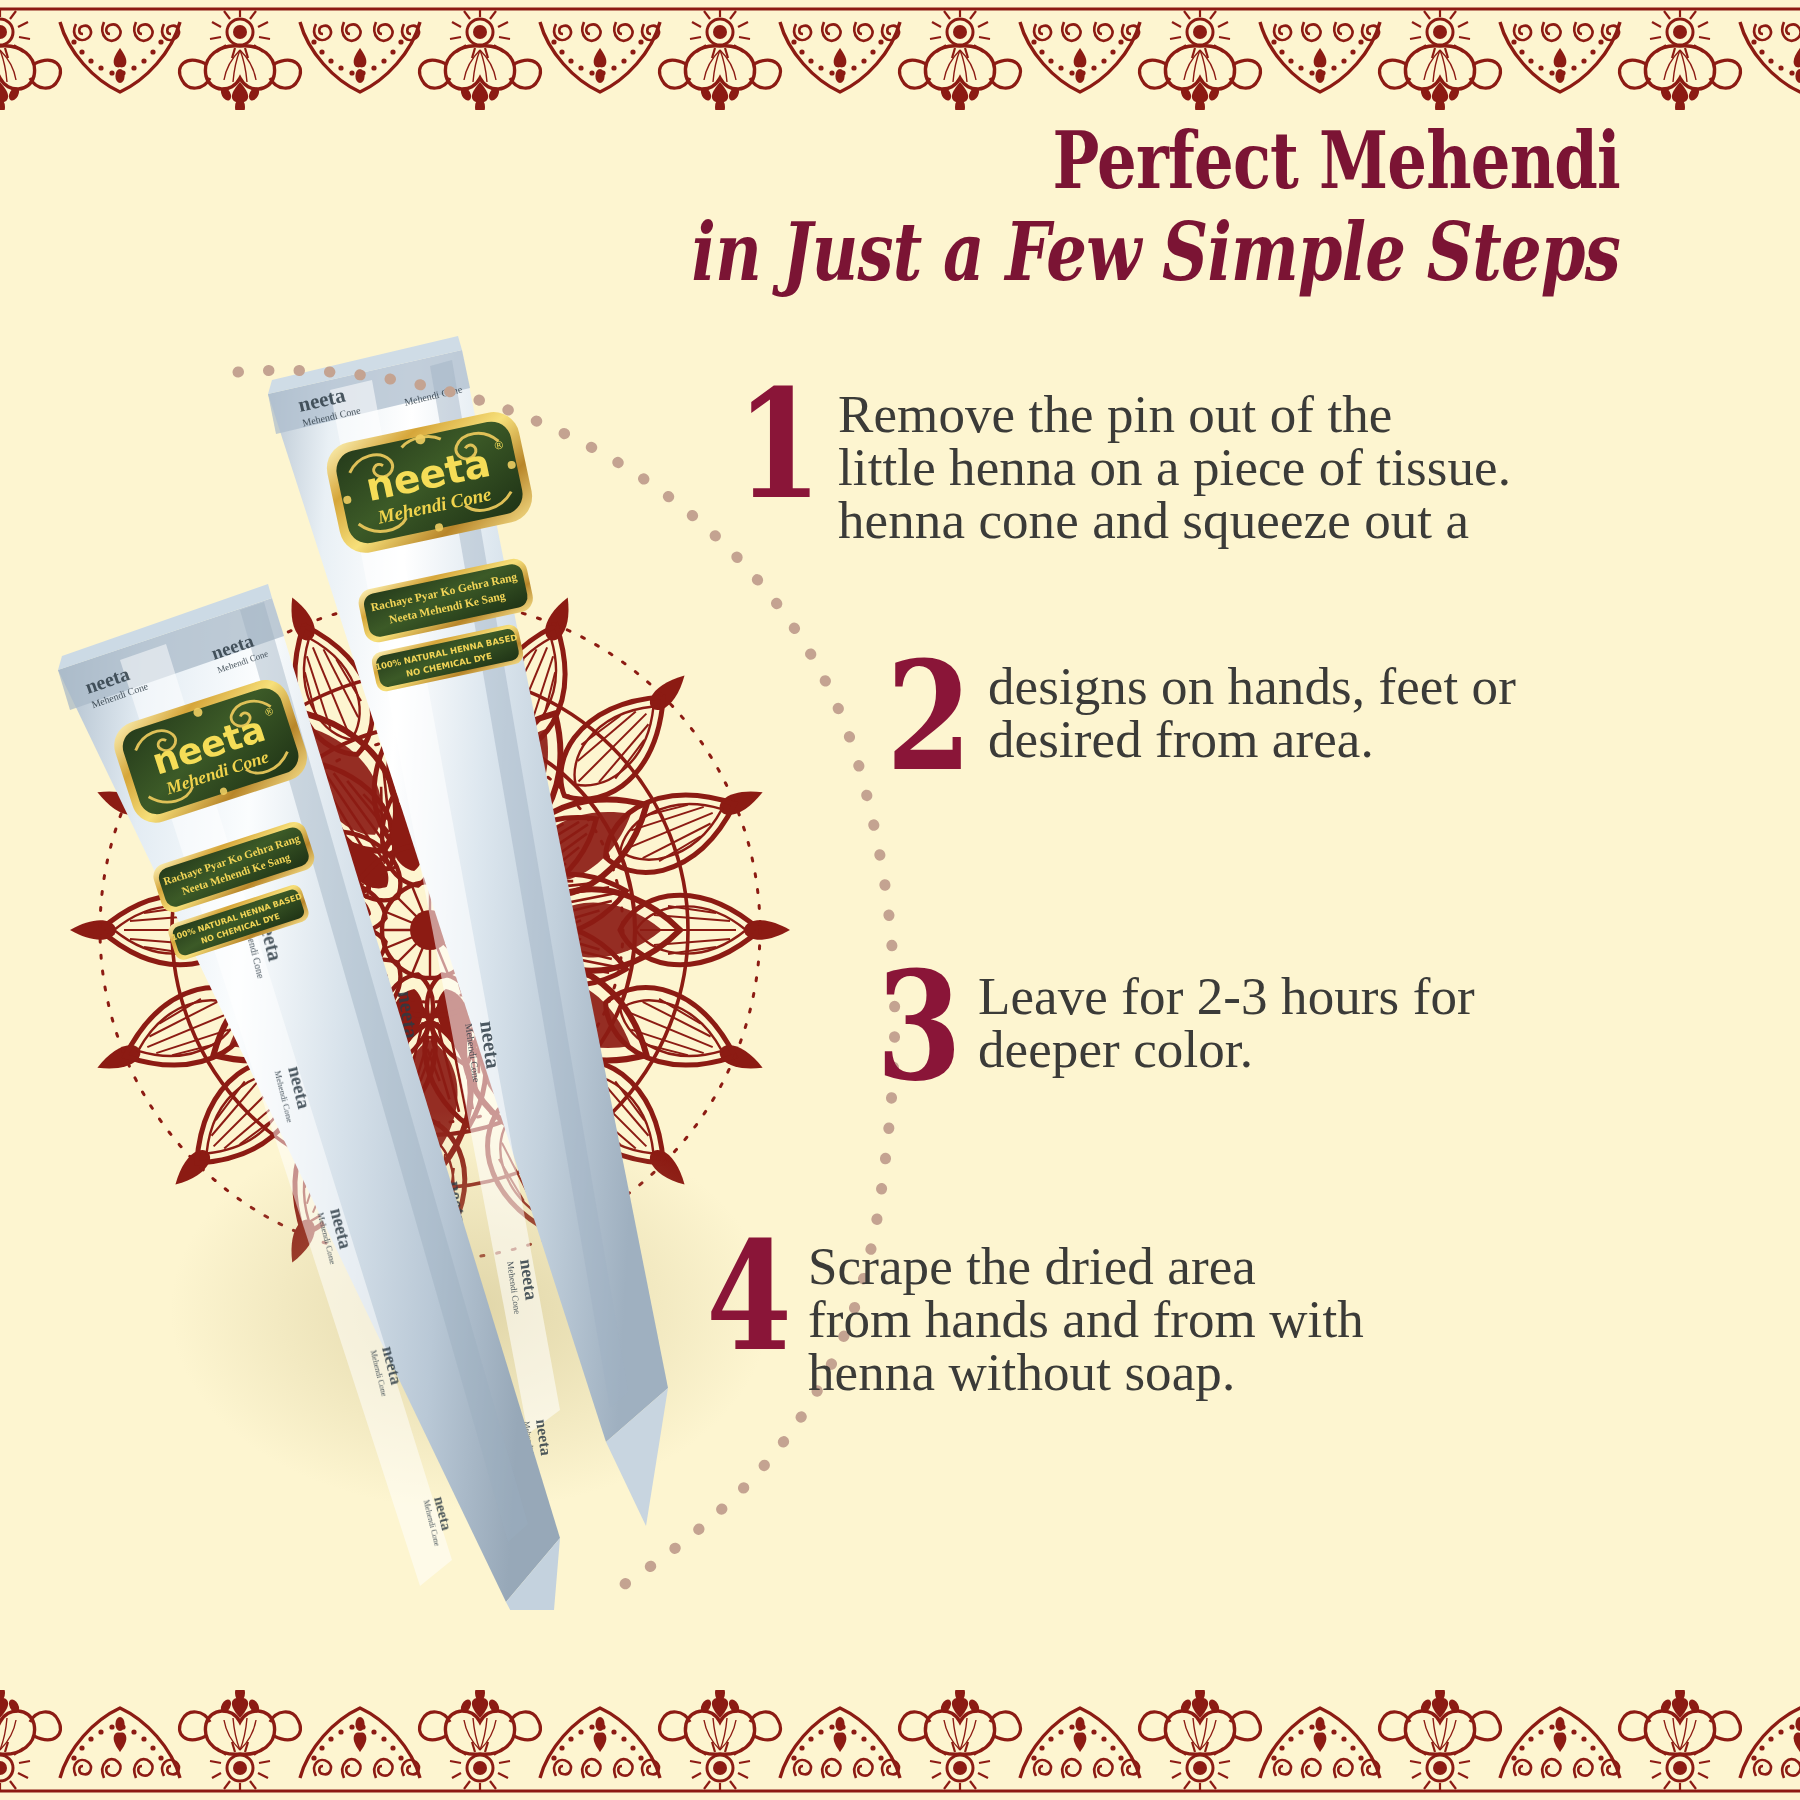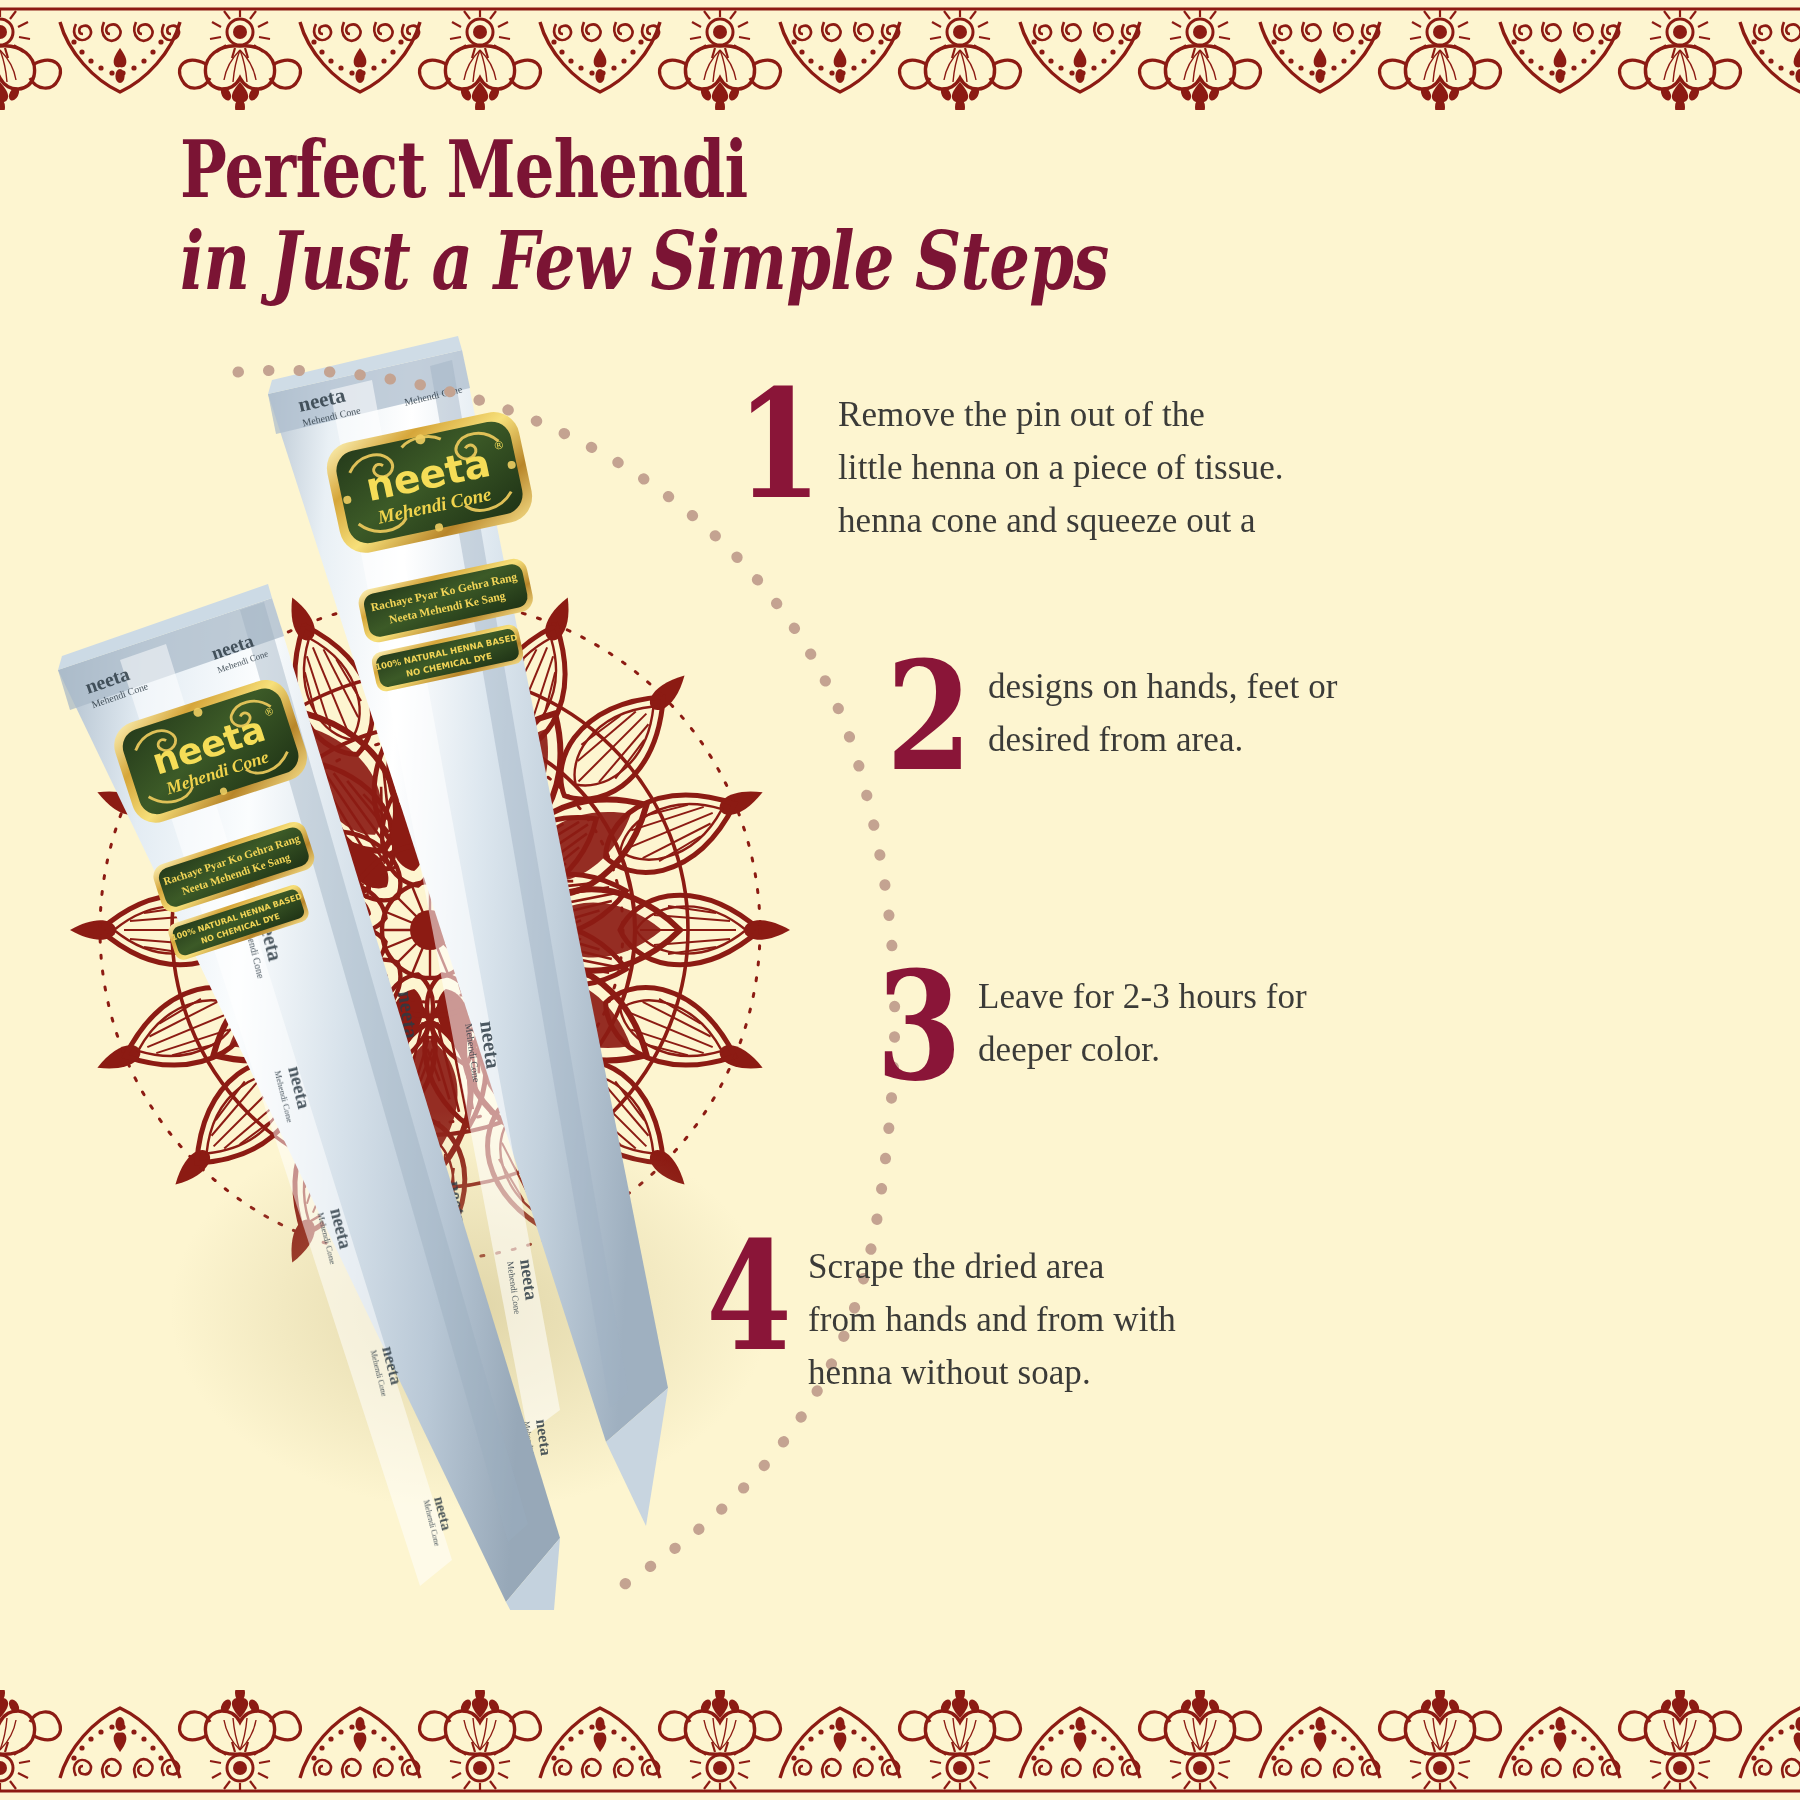--- a/index.html
+++ b/index.html
@@ -12,21 +12,21 @@
   #stage{position:absolute;inset:0;width:1800px;height:1800px;}
 
   
   .border-strip{position:absolute;left:0;width:1800px;height:110px;z-index:4;}
   .border-top{top:0;}
   .border-bottom{bottom:0;transform:scaleY(-1);}
 
   
   .title-block{
     position:absolute;top:118px;left:0;width:1800px;
-    text-align:left;z-index:6;margin-top:9px;
+    text-align:right;z-index:6;
   }
   .title-line1{
     font-family:"DejaVu Serif", serif;
     font-weight:bold;
     font-size:78px;
     line-height:86px;
     letter-spacing:-1px;
     color:#7b1434;
     transform:scaleX(.80);
   }
@@ -55,21 +55,21 @@
     line-height:132px;
     font-weight:bold;
     color:#8a1538;
     width:118px;
     text-align:center;
     flex:0 0 118px;
     transform:scaleX(.82);
   }
   .step-text{
     font-family:"Liberation Serif", serif;
-    font-size:35px;
+    font-size:53px;
     line-height:53px;
     color:#3b3b38;
     letter-spacing:.1px;
     padding-top:10px;
   }
   .step-text .ln{display:block;white-space:nowrap;}
 
   #step1{left:-40px;top:48px;}
   #step2{left:110px;top:320px;}
   #step3{left:100px;top:630px;}

